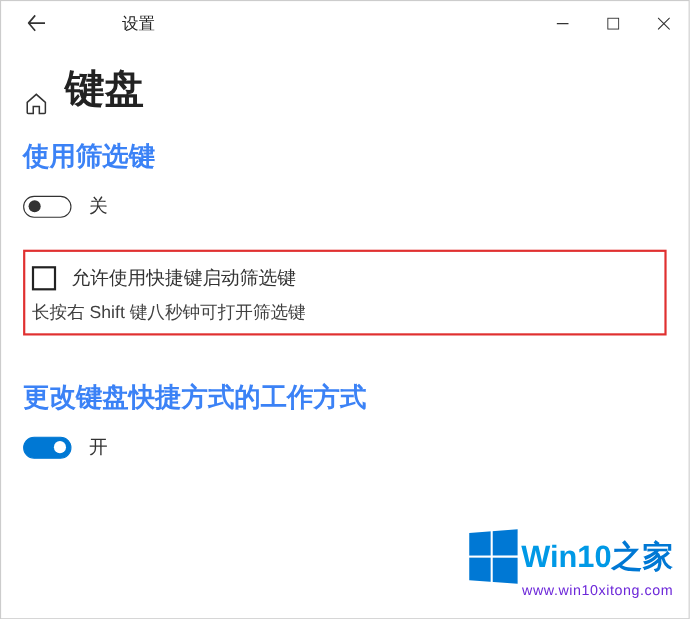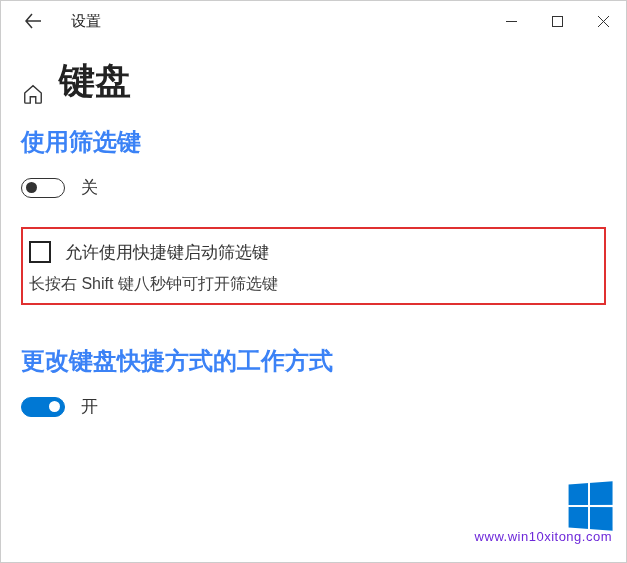--- a/index.html
+++ b/index.html
@@ -14,20 +14,21 @@
       background: #fff;
       position: relative;
       overflow: hidden;
       border: 1px solid #ccc;
     }
     .titlebar {
       display: flex;
       align-items: center;
       height: 40px;
       padding-left: 12px;
+      gap: 40px;
     }
     .back-btn {
       width: 40px;
       height: 40px;
       display: flex;
       align-items: center;
       justify-content: center;
       cursor: pointer;
     }
     .back-btn svg { width: 16px; height: 16px; }
@@ -118,21 +119,21 @@
       margin-left: 16px;
       color: #333;
     }
     .highlight-box {
       border: 2px solid #e03030;
       padding: 12px 6px 8px 6px;
       margin-bottom: 40px;
     }
     .check-row {
       display: flex;
-      align-items: flex-start;
+      align-items: center;
       margin-bottom: 10px;
     }
     .checkbox {
       width: 22px;
       height: 22px;
       border: 2px solid #222;
       cursor: pointer;
       flex-shrink: 0;
     }
     .check-label {
@@ -248,15 +249,16 @@
 </div>
 
 <div class="watermark">
   <div class="wm-top">
     <div class="wm-logo">
       <div></div>
         <div></div>
         <div></div>
         <div></div>
     </div>
+    <div class="wm-text"><span>Win10</span><span style="color:#0078d4">之家</span></div>
   </div>
   <div class="wm-url">www.win10xitong.com</div>
 </div>
 
 </body></html>

